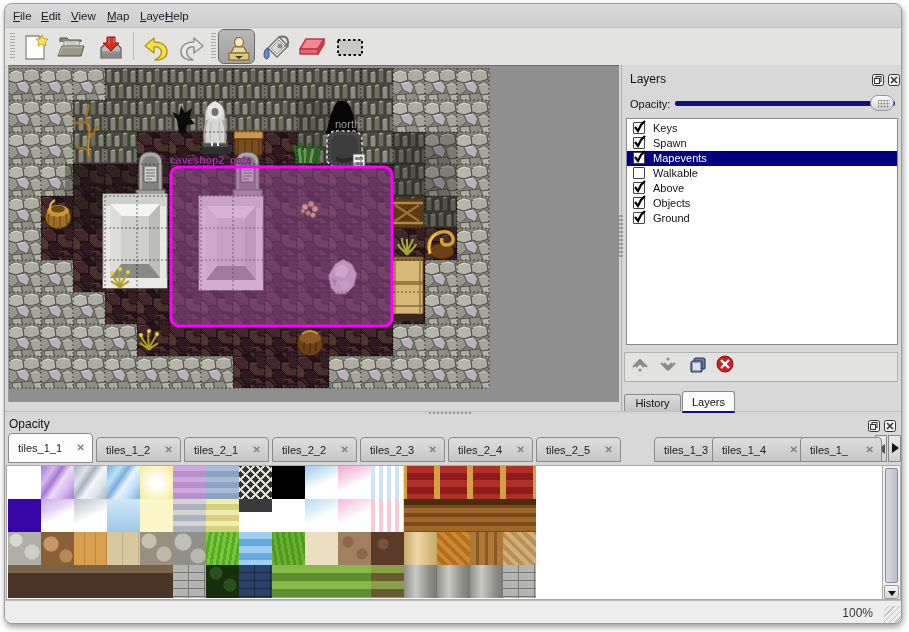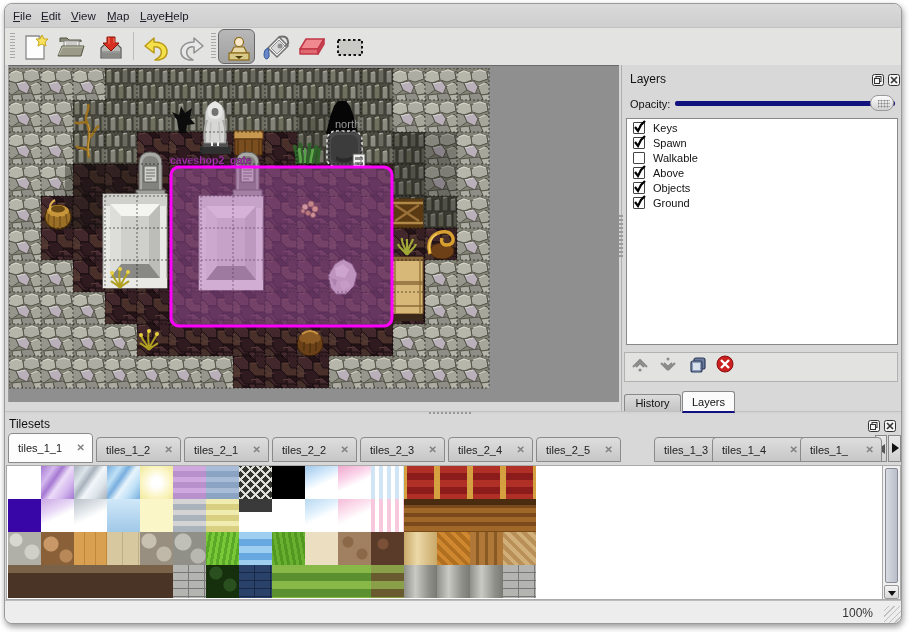--- a/index.html
+++ b/index.html
@@ -450,20 +450,28 @@
           <span class="lt">Keys</span>
         </div>
       <div class="lrow">
           <span class="cb">
             <svg width="15" height="17">
               <path d="M2 7 L5 11 L8 5 L12 1" stroke="#000" stroke-width="2.2" fill="none"></path>
             </svg>
           </span>
           <span class="lt">Spawn</span>
         </div>
+      <div class="lrow sel">
+          <span class="cb">
+            <svg width="15" height="17">
+              <path d="M2 7 L5 11 L8 5 L12 1" stroke="#000" stroke-width="2.2" fill="none"></path>
+            </svg>
+          </span>
+          <span class="lt">Mapevents</span>
+        </div>
       <div class="lrow">
           <span class="cb"></span>
           <span class="lt">Walkable</span>
         </div>
       <div class="lrow">
           <span class="cb">
             <svg width="15" height="17">
               <path d="M2 7 L5 11 L8 5 L12 1" stroke="#000" stroke-width="2.2" fill="none"></path>
             </svg>
           </span>
@@ -500,21 +508,21 @@
         </svg>
       </div>
     <div class="ltab" style="left:2px; width:57px;"><span style="position:relative;top:2px">History</span></div>
     <div class="ltab active" style="left:60px; width:53px;"><span style="position:relative;top:4px">Layers</span></div>
   </div>
   <div id="vsplit-dots"></div>
   <div id="splith">
       <i></i>
     </div>
   <div id="tpanel">
-    <span class="ptitle">Tilesets</span>
+    <span class="ptitle">Opacity</span>
     <div class="winbtn" style="left:863px; top:4px;"><svg width="12" height="12">
           <rect x="0.5" y="0.5" width="11" height="11" rx="2" fill="#f4f4f4" stroke="#333"></rect>
           <rect x="4" y="2.5" width="5" height="5" fill="none" stroke="#333" stroke-width="1"></rect>
           <rect x="2.5" y="4.5" width="5" height="5" fill="#f4f4f4" stroke="#333" stroke-width="1"></rect>
         </svg></div>
     <div class="winbtn" style="left:879px; top:4px;"><svg width="12" height="12">
           <rect x="0.5" y="0.5" width="11" height="11" rx="2" fill="#f4f4f4" stroke="#333"></rect>
           <path d="M3 3 L9 9 M9 3 L3 9" stroke="#333" stroke-width="1.6"></path>
         </svg></div>
     <div class="ttab active" style="left:3px;width:85px">

